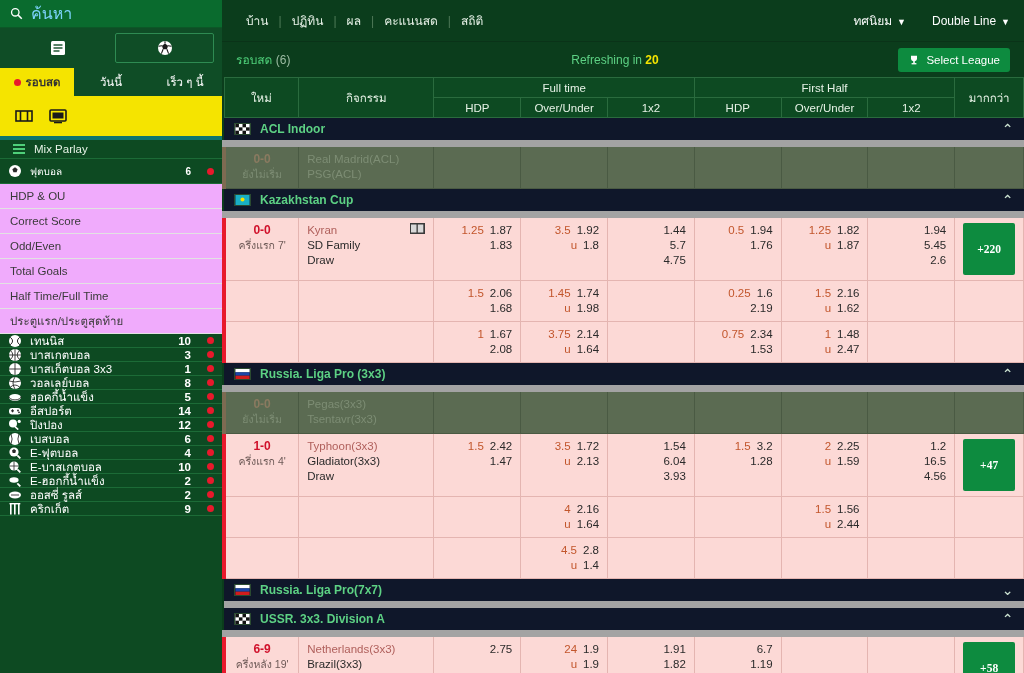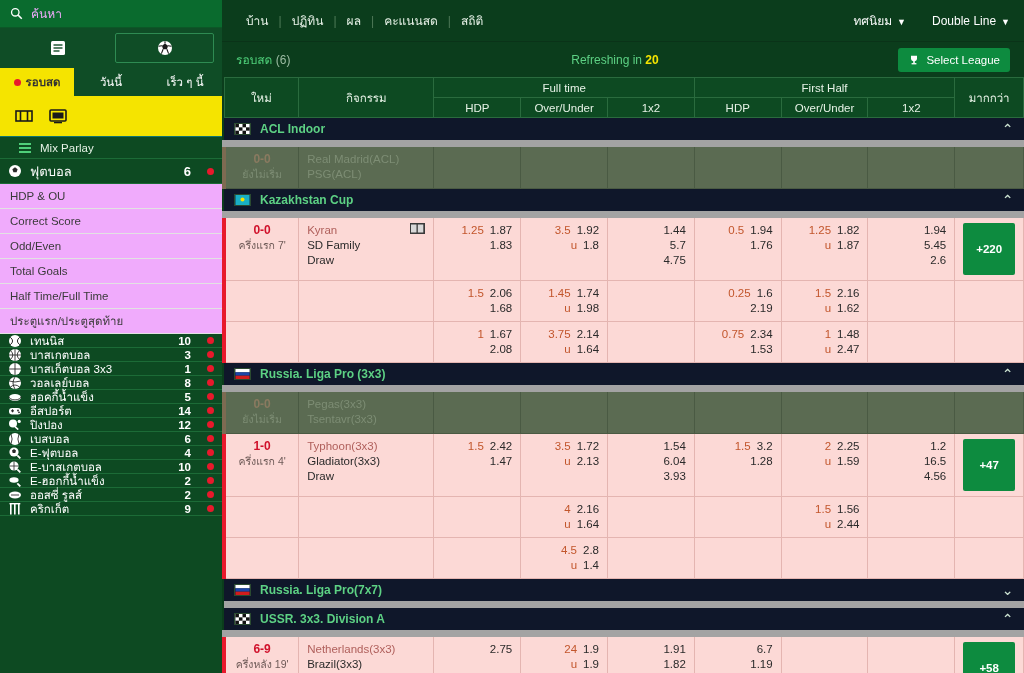--- a/index.html
+++ b/index.html
@@ -20,21 +20,21 @@
     overflow: hidden;
     position: relative;
     z-index: 5;
   }
   .search-bar {
     height: 28px; background: #0a6b2e;
     display: flex; align-items: center;
     padding: 0 10px; gap: 8px;
     border-bottom: 1px solid #0c5727;
   }
-  .search-bar .ph { color: #f0abfc; font-size: 12px; font-family: Liberation Serif, serif; }
+  .search-bar .ph { color: #7dd3fc; font-size: 16px; font-family: Liberation Serif, serif; }
   .search-ico { width: 13px; height: 13px; flex: none; }
 
   .side-toggle {
     height: 40px; background: #0f4d26;
     display: flex; align-items: center;
     padding: 0 8px; gap: 8px;
   }
   .tg-btn {
     flex: 1; height: 30px;
     display: flex; align-items: center; justify-content: center;
@@ -56,28 +56,28 @@
 
   .yellow-strip {
     height: 40px; background: #f5e400;
     display: flex; align-items: center; gap: 14px;
     padding: 0 14px;
   }
   .ystrip-ico { width: 20px; height: 16px; }
 
   .mixparlay {
     height: 22px; background:#0d4a22;
-    display:flex; align-items:center; gap:8px; padding:0 18px;
+    display:flex; align-items:center; gap:8px; padding:0 12px;
     color:#e6f2e6; font-size:11.5px;
-    border-top:1px solid #0f766e;
+    border-top:4px solid #0f766e;
   }
   .sport-head {
     height: 26px; background:#0d4a22;
     display:flex; align-items:center; padding:0 8px; gap:8px;
-    color:#ffffff; font-size:13px;
+    color:#ffffff; font-size:10px;
     border-top:1px solid #1c6b37;
     border-bottom:1px solid #1c6b37;
   }
   .sport-head .cnt { margin-left:auto; font-weight:bold; color:#fff; }
   .sport-head .dot-red { margin-left:8px; }
 
   .submenu { background:#f0abfc; }
   .submenu .sub-item {
     height: 25px; display:flex; align-items:center;
     padding: 0 10px; color:#3a3a3a; font-size:11.5px;
@@ -180,21 +180,21 @@
   }
   .ocell { line-height:15px; }
   .ocell .ln { display:flex; gap:6px; justify-content:flex-end; }
   .ocell .hdl { color:#c2562c; }
   .ocell .od { color:#2a2a2a; }
   .oucell .uu { color:#c2562c; }
   .more-btn {
     background:#0d8b3f; color:#ffffff; font-size:11.5px; font-weight:bold;
     text-align:center; border-radius:2px; padding:20px 0; margin:0;
   }
-  td.morecol { padding:4px 6px; }
+  td.morecol { padding:4px 6px;font-family:Liberation Serif, serif; }
 
   
   .bg-strip { position:absolute; top:0; right:0; width:12px; height:673px; z-index:1;
     background: linear-gradient(180deg,#5b6652 0%,#7d6b5a 22%,#3f4a39 40%,#8a5a52 60%,#6b5a4a 80%,#4a5243 100%); }
   .bg-left { position:absolute; top:0; left:0; width:6px; height:673px; z-index:1;
     background: linear-gradient(180deg,#3a4436 0%,#6b6254 50%,#3a4436 100%); }
 </style>
 </head>
 <body>
 

